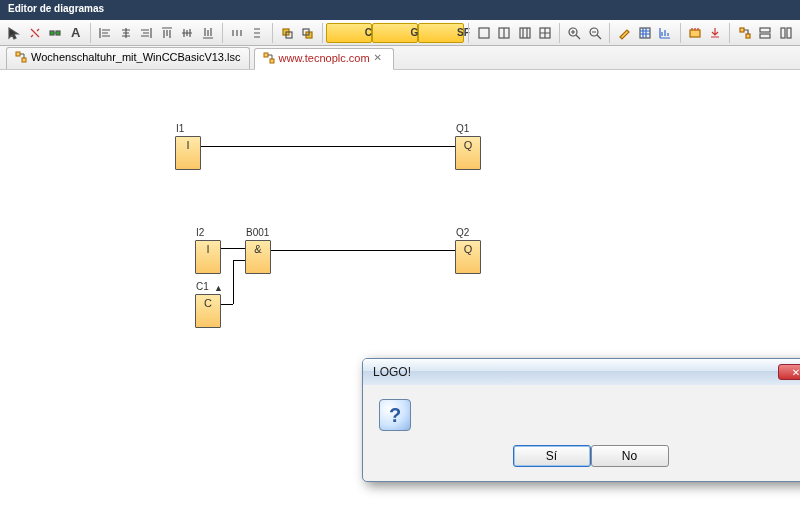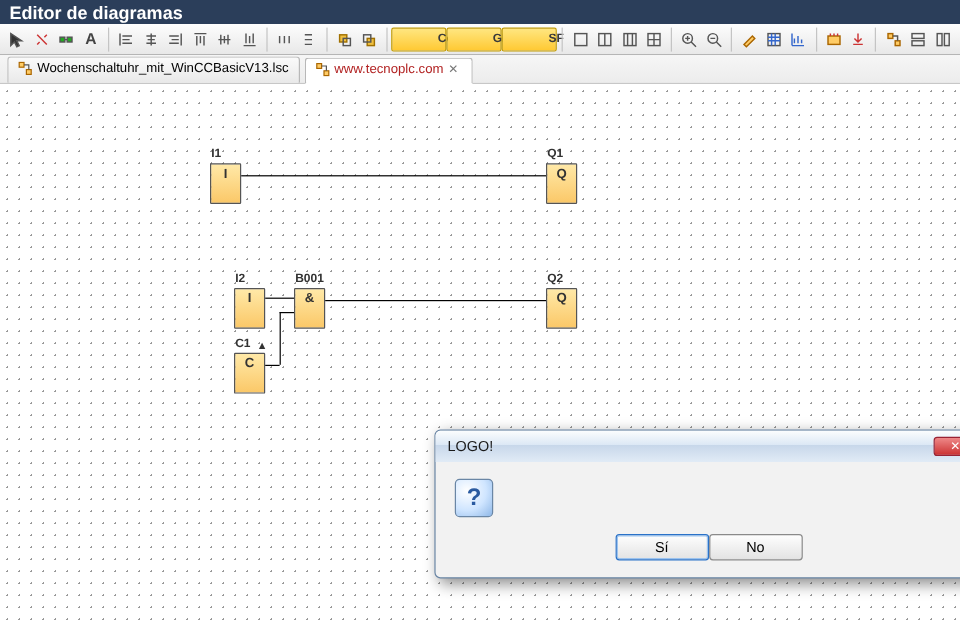--- a/index.html
+++ b/index.html
@@ -1,41 +1,41 @@
 <!DOCTYPE html>
 <html><head>
 <meta charset="utf-8">
 <style>
   * { box-sizing: border-box; margin: 0; padding: 0; font-family: "Segoe UI", Tahoma, sans-serif; }
   html, body { width: 800px; height: 522px; overflow: hidden; }
   .app { width: 800px; height: 522px; background: #fff; position: relative; }
 
   
-  .titlebar { height: 20px; background: #2b3e5a; color: #fff; font-size: 15px; font-weight: bold; padding: 3px 8px; }
+  .titlebar { height: 20px; background: #2b3e5a; color: #fff; font-size: 10px; font-weight: bold; padding: 3px 8px; }
   
   .toolbar { height: 26px; background: linear-gradient(#fdfdfd,#e8e8e8); border-bottom: 1px solid #b5b5b5; display: flex; align-items: center; padding: 0 4px; }
   .toolbar .sep { width: 1px; height: 20px; background: #c4c4c4; margin: 0 4px; }
   .tbtn { width: 22px; height: 20px; display: flex; align-items: center; justify-content: center; font-size: 10px; color: #444; cursor: pointer; border: 1px solid transparent; border-radius: 2px; }
   .tbtn.yellow { background: linear-gradient(#ffe680,#ffc933); border: 1px solid #c29b00; color: #3a3a3a; font-weight: bold; padding-left: 44px; }
   .tbtn.text { font-family: "Times New Roman", serif; font-weight: bold; font-size: 13px; }
   .tbtn svg { width: 14px; height: 14px; stroke: #555; fill: none; stroke-width: 1.2; }
   
   .tabstrip { height: 24px; background: linear-gradient(#f6f6f6,#ececec); border-bottom: 1px solid #c7c7c7; display: flex; align-items: flex-end; padding-left: 6px; }
   .tab { height: 22px; padding: 3px 8px; font-size: 11px; display: flex; gap: 4px; border: 1px solid #b8b8b8; border-bottom: none; background: linear-gradient(#fafafa,#e9e9e9); border-radius: 3px 3px 0 0; margin-right: 4px; white-space: nowrap; cursor: pointer; }
   .tab.active { background: #fff; border-bottom: 1px solid #fff; position: relative; top: 1px; }
   .tab .tabicon { width: 12px; height: 12px; display: inline-flex; align-items: center; justify-content: center; }
   .tab .tabicon svg { width: 12px; height: 12px; }
   .tab .red { color: #b22222; }
   .tab .close { width: 11px; height: 11px; font-size: 10px; color: #777; cursor: pointer; }
   
   .canvas { position: absolute; top: 70px; left: 0; right: 0; bottom: 0; background: #fff;
     background-image: radial-gradient(circle at 1px 1px, #999 0.7px, transparent 0.7px);
     background-size: 10px 10px; background-position: 5px 5px; }
   
-  .block { position: absolute; width: 26px; height: 34px; background: linear-gradient(#ffe9a8,#fbc868); border: 1px solid #555; border-radius: 1px; display: flex; align-items: flex-start; justify-content: center; font-size: 11px; font-weight: bold; color: #333; padding-top: 2px; }
+  .block { position: absolute; width: 26px; height: 34px; background: linear-gradient(#ffe9a8,#fbc868); border: 1px solid #555; border-radius: 1px; display: flex; align-items: flex-start; justify-content: center; font-size: 11px; font-weight: normal; color: #333; padding-top: 2px; }
   .block-label { position: absolute; top: -14px; left: 0; font-size: 10px; color: #333; white-space: nowrap; }
   .block-arrow { position: absolute; top: -12px; left: 18px; font-size: 9px; }
   .wire { position: absolute; border-top: 1px solid #000; }
   .vwire { position: absolute; border-left: 1px solid #000; }
 
   
   .dialog { position: absolute; left: 362px; top: 358px; width: 457px; border: 1px solid #6a86a5; border-radius: 5px; box-shadow: 4px 4px 12px rgba(0,0,0,0.45); background: #f2f2f2; }
   .dialog .dtitle { height: 26px; border-radius: 4px 4px 0 0; background: linear-gradient(#fbfdfe,#dce8f5 45%,#c7d7ea 46%,#e1ebf6); display: flex; align-items: center; padding: 0 4px 0 10px; font-size: 12px; color: #1a1a1a; }
   .dialog .dtitle .title-text { flex: 1; }
   .dialog .dclose { width: 36px; height: 16px; background: linear-gradient(#e88,#c33); border: 1px solid #923; border-radius: 3px; color: #fff; font-size: 10px; display: flex; align-items: center; justify-content: center; cursor: pointer; }

